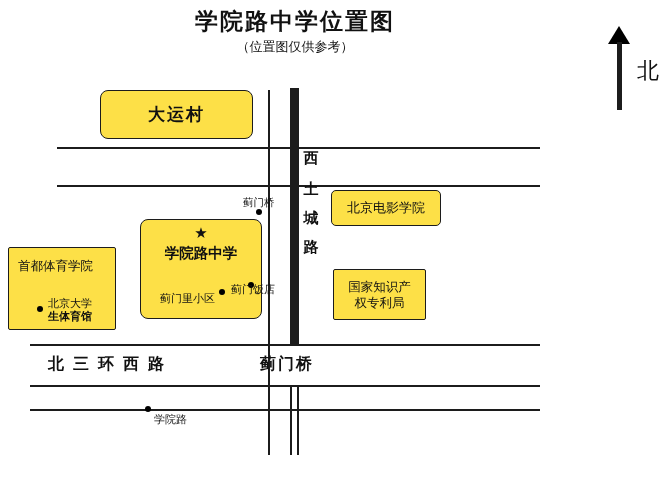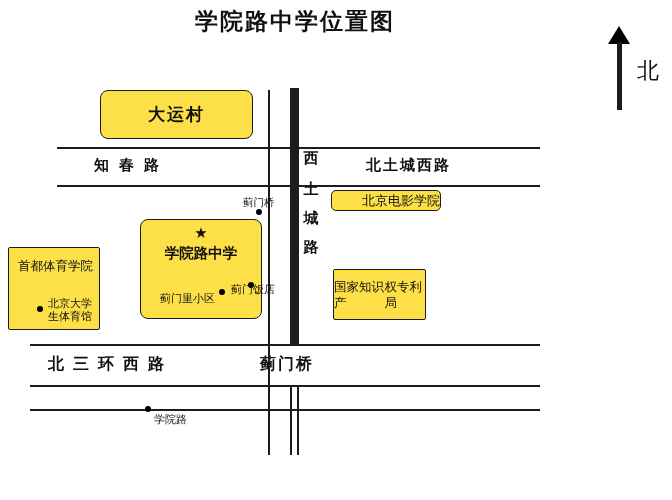--- a/index.html
+++ b/index.html
@@ -41,67 +41,66 @@
   .lbl-btcx      { left:366px; top:156px; font-size:15px; font-weight:bold; letter-spacing:2px; }
   .lbl-xtc       { left:301px; top:140px; font-size:15px; font-weight:bold;
                    writing-mode:vertical-rl; text-orientation:upright; letter-spacing:29px; }
   .lbl-bshx      { left:48px;  top:354px; font-size:16px; font-weight:bold; letter-spacing:9px; }
   .lbl-jmq-road  { left:260px; top:354px; font-size:16px; font-weight:bold; letter-spacing:2px; }
   .lbl-xyl       { left:154px; top:412px; font-size:11px; }
 
   
   .bx-dayun  { left:100px; top:90px;  width:153px; height:49px; border-radius:8px;
                display:flex; align-items:center; justify-content:center; font-size:17px; font-weight:bold; letter-spacing:2px; }
-  .bx-film   { left:331px; top:190px; width:110px; height:21px; border-radius:5px;
-               display:flex; align-items:center; justify-content:flex-end; font-size:13px; }
+  .bx-film   { left:331px; top:190px; width:110px; height:36px; border-radius:5px;
+               display:flex; align-items:center; justify-content:center; font-size:13px; }
   .bx-school { left:140px; top:219px; width:122px; height:100px; border-radius:8px; }
   .school-star { position:absolute; left:0; right:0; top:4px;  text-align:center; font-size:15px; }
   .school-name { position:absolute; left:0; right:0; top:24px; text-align:center; font-size:14.5px; font-weight:bold; }
-  .bx-sport  { left:8px;   top:247px; width:92px; height:83px; border-radius:2px; }
+  .bx-sport  { left:8px;   top:247px; width:108px; height:83px; border-radius:2px; }
   .sport-name{ position:absolute; left:9px;  top:10px; font-size:12.5px; }
   .gym-dot   { left:28px; top:58px; }
   .gym-l1    { position:absolute; left:39px; top:48px; font-size:11px; }
-  .gym-l2    { position:absolute; left:39px; top:61px; font-size:11px; }
+  .gym-l2    { position:absolute; left:39px; top:61px; font-size:11px;font-weight:bold; }
   .bx-patent { left:333px; top:269px; width:93px; height:51px; border-radius:2px;
-               display:flex; flex-direction:row; align-items:center; justify-content:center;
+               display:flex; flex-direction:column; align-items:center; justify-content:center;
                font-size:12.5px; line-height:16px; }
 
   
   .lbl-jmq-top  { left:243px; top:196px; font-size:10.5px; }
   .dot-jmq-top  { left:256px; top:209px; }
   .lbl-jimenli  { left:160px; top:291px; font-size:11px; }
   .dot-jimenli  { left:219px; top:289px; }
   .dot-hotel    { left:248px; top:282px; }
   .lbl-hotel    { left:231px; top:282px; font-size:11px; }
   .dot-xyl      { left:145px; top:406px; }
 </style>
 </head>
 <body>
 
 <div class="map">
 
   <div class="lbl title">学院路中学位置图</div>
+  <div class="lbl subtitle">（位置图仅供参考）</div>
 
   <div class="arrow-head"></div>
   <div class="line arrow-shaft"></div>
   <div class="lbl north-lbl">北</div>
 
   <div class="line rd-zc-top"></div>
   <div class="line rd-zc-bot"></div>
   <div class="line rd-sh-top"></div>
   <div class="line rd-sh-bot"></div>
   <div class="line rd-south"></div>
 
   <div class="line rd-thick"></div>
   <div class="line rd-thin"></div>
   <div class="line rd-cont-a"></div>
   <div class="line rd-cont-b"></div>
 
-  <div class="lbl lbl-zhichun">知春路</div>
-  <div class="lbl lbl-btcx">北土城西路</div>
   <div class="lbl lbl-xtc">西土城路</div>
   <div class="lbl lbl-bshx">北三环西路</div>
   <div class="lbl lbl-jmq-road">蓟门桥</div>
   <div class="lbl lbl-xyl">学院路</div>
 
   <div class="box bx-dayun">
     <span>大运村</span>
   </div>
 
   <div class="box bx-film">

